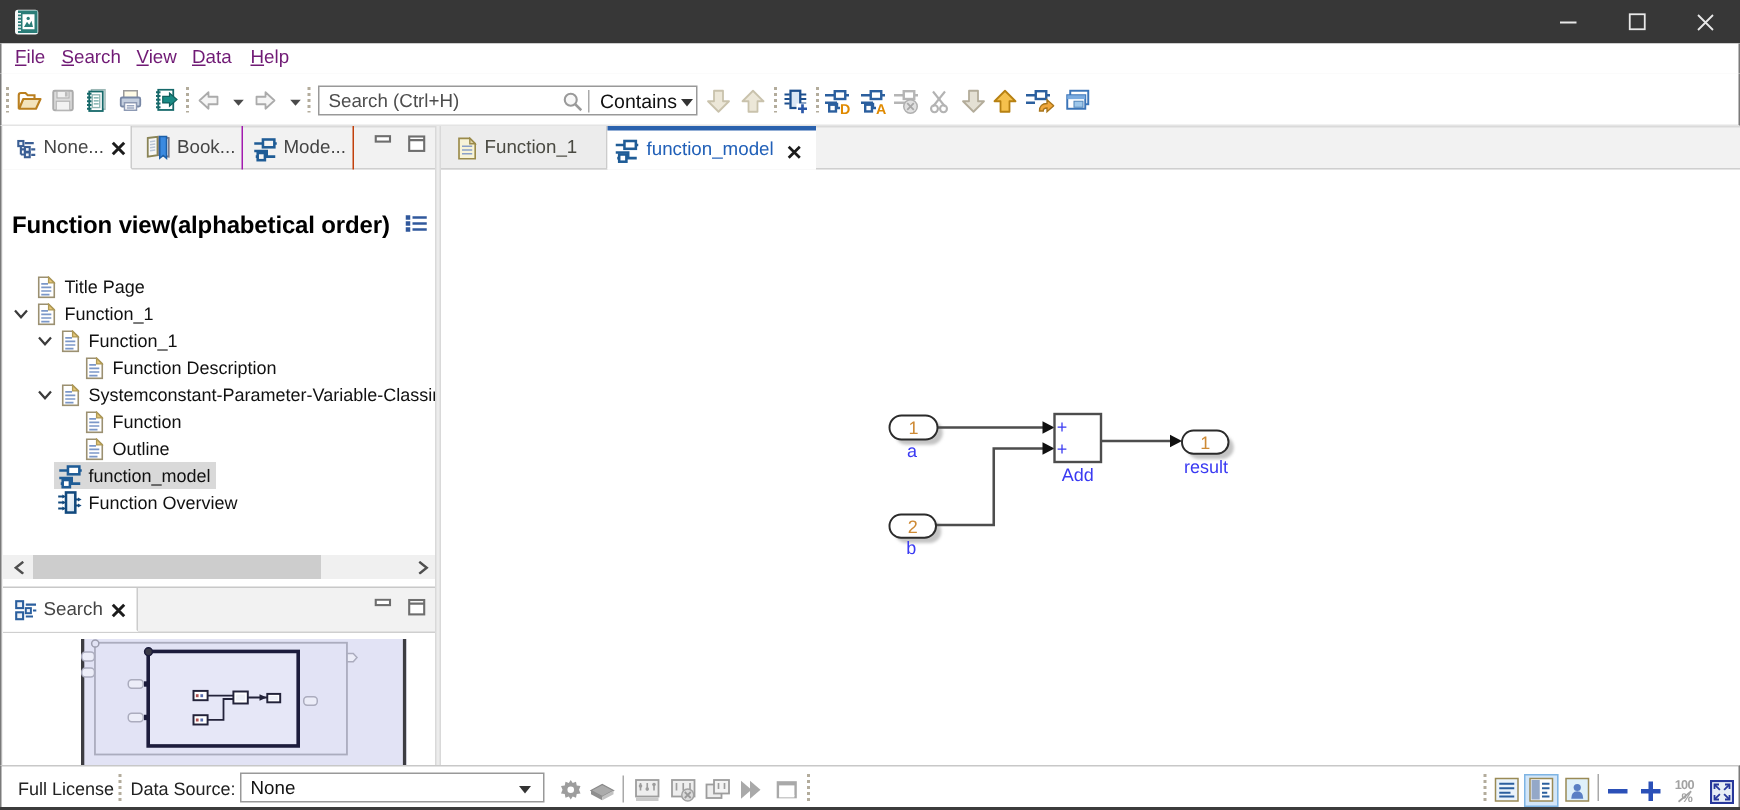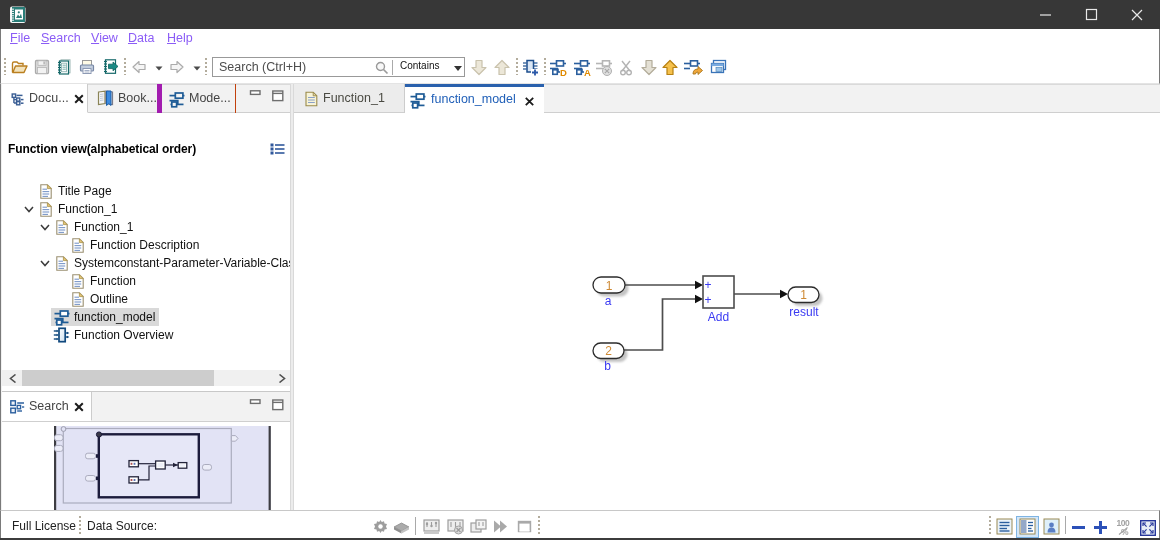--- a/index.html
+++ b/index.html
@@ -8,63 +8,63 @@
 
 
 #titlebar { position:absolute; left:0; top:0; width:1160px; height:29px; background:#373737; }
 #titlebar .title { position:absolute; left:31px; top:7px; color:#ffffff; font-size:13px; }
 #appicon { position:absolute; left:9px; top:6px; }
 .winbtn { position:absolute; top:0; height:29px; width:46px; }
 #btn-min { left:1022px; } #btn-max { left:1068px; } #btn-close { left:1114px; }
 
 
 #menubar { position:absolute; left:0; top:29px; width:1160px; height:20px; background:#ffffff; border-left:1px solid #7a7a7a; border-right:1px solid #7a7a7a; box-shadow:0 1px 0 #ededed; }
-#menubar span.mi { position:absolute; top:2px; font-size:12.5px; color:#8b5cf6; }
+#menubar span.mi { position:absolute; top:2px; font-size:12.5px; color:#701a75; }
 #menubar u { text-decoration:underline; }
 
 
 #toolbar { position:absolute; left:0; top:49px; width:1160px; height:35px; background:#ffffff; border-left:1px solid #7a7a7a; border-right:1px solid #7a7a7a; border-bottom:1px solid #e4e4e4;}
 .tbi { position:absolute; top:10px; }
 .sep { position:absolute; top:9px; width:2px; height:17px;
   background-image:repeating-linear-gradient(to bottom,#b3ac9c 0 2px, transparent 2px 4px); }
 #searchbox { position:absolute; left:211px; top:8px; width:253px; height:20px; border:1px solid #999; background:#fff; }
 #searchbox .ph { position:absolute; left:6px; top:2px; font-size:12.5px; color:#4d4d4d; }
 #searchbox .dv { position:absolute; left:179px; top:2px; width:1px; height:15px; background:#aaa; }
-#searchbox .ct { position:absolute; left:187px; top:2px; font-size:10px; color:#111; }
+#searchbox .ct { position:absolute; left:187px; top:2px; font-size:13px; color:#111; }
 #searchbox .ar { position:absolute; left:241px; top:8px; width:0; height:0; border-left:4px solid transparent; border-right:4px solid transparent; border-top:5px solid #333; }
 
 
 #main { position:absolute; left:0; top:84px; width:1160px; height:426px; background:#f0f0f0; border-left:1px solid #7a7a7a; border-right:1px solid #7a7a7a;}
 #leftpanel { position:absolute; left:1px; top:0; width:288px; height:426px; background:#fff; overflow:hidden; }
 #editor { position:absolute; left:293px; top:0; width:866px; height:426px; background:#fff; }
 #sash { position:absolute; left:289px; top:0; width:4px; height:426px; background:#ececec; border-left:1px solid #d9d9d9; border-right:1px solid #d9d9d9; }
 
 
 .tabrow { position:absolute; left:0; top:0; width:100%; height:29px; background:#f2f2f2; border-top:1px solid #dadada; border-bottom:1px solid #cfcfcf; }
 .tab { position:absolute; top:0; height:29px; font-size:12.5px; color:#454545; }
 .tab.active { background:#fff; border-bottom:1px solid #fff; }
 .tab .lbl { position:absolute; top:7px; }
 
 
 #tab-docu { left:0; width:86px; border-right:1px solid #ccc; }
-#tab-book { left:86px; width:74px; border-right:5px solid #a21caf;text-align:right; }
+#tab-book { left:86px; width:74px; border-right:1px solid #a21caf;text-align:right; }
 #tab-mode { left:160px; width:74px; border-right:1px solid #c2410c;text-decoration:underline; }
 
 
 #tab-f1 { left:0; width:111px; background:#ececec; border-right:1px solid #ccc; border-bottom:1px solid #cfcfcf; }
 #tab-fm { left:111px; width:139px; border-top:3px solid #2a61ad; }
 
 
-#fvhead { position:absolute; left:6px; top:58px; font-size:12px; font-weight:bold; color:#000; letter-spacing:-0.1px; }
+#fvhead { position:absolute; left:6px; top:58px; font-size:16px; font-weight:bold; color:#000; letter-spacing:-0.1px; }
 #filterbox { position:absolute; left:5px; top:76px; width:281px; height:15px; border:1px solid #b4b4b4; background:#fff; }
 #filterbox .ph { position:absolute; left:17px; top:0px; font-size:12px; color:#8a8a8a; }
 
 
 #tree { position:absolute; left:0; top:0; width:290px; }
-.trow { position:absolute; left:15px; height:18px; width:290px; font-size:12px; color:#111;text-align:right; }
+.trow { position:absolute; left:0; height:18px; width:290px; font-size:12px; color:#111;text-align:right; }
 .trow .txt { position:absolute; top:2px; white-space:nowrap; }
 
 
 #hscroll { position:absolute; left:0; top:286px; width:288px; height:16px; background:#f0f0f0; }
 #hscroll .thumb { position:absolute; left:20px; top:0; width:192px; height:16px; background:#cdcdcd; }
 
 
 #outline { position:absolute; left:0; top:307px; width:288px; height:119px; background:#fff; border-top:1px solid #c8c8c8; }
 #outline .tabrow { height:30px; }
 #tab-outline { left:0; width:90px; border-right:1px solid #ccc; }
@@ -296,21 +296,21 @@
     <div class="tab active" id="tab-docu">
       <svg style="position:absolute;left:9px;top:7px" width="15" height="15" viewBox="0 0 15 15">
         <rect x="1.2" y="3" width="3.4" height="3.4" fill="#eef2f8" stroke="#3a5e94" stroke-width="1.4"></rect>
         <line x1="5.5" y1="4.4" x2="11.5" y2="4.4" stroke="#3a5e94" stroke-width="1.5"></line>
         <path d="M2.9 6.4 L2.9 12 M2.9 8.6 L5.6 8.6 M2.9 12 L5.6 12" stroke="#3a5e94" stroke-width="1.4" fill="none"></path>
         <rect x="5.6" y="7" width="3.2" height="3.2" fill="#eef2f8" stroke="#3a5e94" stroke-width="1.4"></rect>
         <rect x="5.6" y="10.6" width="3.2" height="3.2" fill="#eef2f8" stroke="#3a5e94" stroke-width="1.4"></rect>
         <line x1="9.8" y1="8.6" x2="12.5" y2="8.6" stroke="#3a5e94" stroke-width="1.5"></line>
         <line x1="9.8" y1="12.2" x2="12.5" y2="12.2" stroke="#3a5e94" stroke-width="1.5"></line>
       </svg>
-      <span class="lbl" style="left:27px">Docu...</span>
+      <span class="lbl" style="left:27px">None...</span>
       <svg style="position:absolute;left:72px;top:10px" width="10" height="10" viewBox="0 0 10 10">
           <path d="M1.2 1.2 L8.8 8.8 M8.8 1.2 L1.2 8.8" stroke="#1c1c1c" stroke-width="2"></path>
         </svg>
     </div>
     <div class="tab" id="tab-book">
       <svg style="position:absolute;left:9px;top:6px" width="18" height="17" viewBox="0 0 18 17">
         <path d="M1.5 2 L8 1.2 L8 13.5 L1.5 14.5 Z" fill="#f7f7f7" stroke="#8a8456" stroke-width="1.2"></path>
         <path d="M15.5 2 L9 1.2 L9 13.5 L15.5 14.5 Z" fill="#f0f0f0" stroke="#7a7a88" stroke-width="1.2"></path>
         <g stroke="#b9c5d6" stroke-width="0.9">
             <line x1="3" y1="4.5" x2="6.5" y2="4"></line>
@@ -648,20 +648,24 @@
         </g>
       </svg>
     </div>
   </div>
 </div>
 
 <div id="statusbar">
   <span class="txt" style="left:11px">Full License</span>
   <div class="dotsep" style="left:78px; top:5px;"></div>
   <span class="txt" style="left:86px">Data Source:</span>
+  <div id="dscombo">
+      <span class="v">None</span>
+      <span class="ar"></span>
+    </div>
 
   <svg style="position:absolute;left:372px;top:8px" width="15" height="15" viewBox="0 0 15 15">
     <path d="M7.5 1 L8.8 3 L11 2.2 L11.5 4.6 L14 5 L13 7.5 L14 10 L11.5 10.4 L11 12.8 L8.8 12 L7.5 14 L6.2 12 L4 12.8 L3.5 10.4 L1 10 L2 7.5 L1 5 L3.5 4.6 L4 2.2 L6.2 3 Z" fill="#9d9d9d"></path>
     <circle cx="7.5" cy="7.5" r="2.2" fill="#fff"></circle>
   </svg>
 
   <svg style="position:absolute;left:392px;top:9px" width="17" height="14" viewBox="0 0 17 14">
     <path d="M1 7 L8.5 3 L16 7 L8.5 11 Z" fill="#ababab" stroke="#8a8a8a" stroke-width="0.8"></path>
     <path d="M1 7 L8.5 11 L8.5 13.5 L1 9.5 Z" fill="#8f8f8f"></path>
     <path d="M16 7 L8.5 11 L8.5 13.5 L16 9.5 Z" fill="#c2c2c2"></path>

